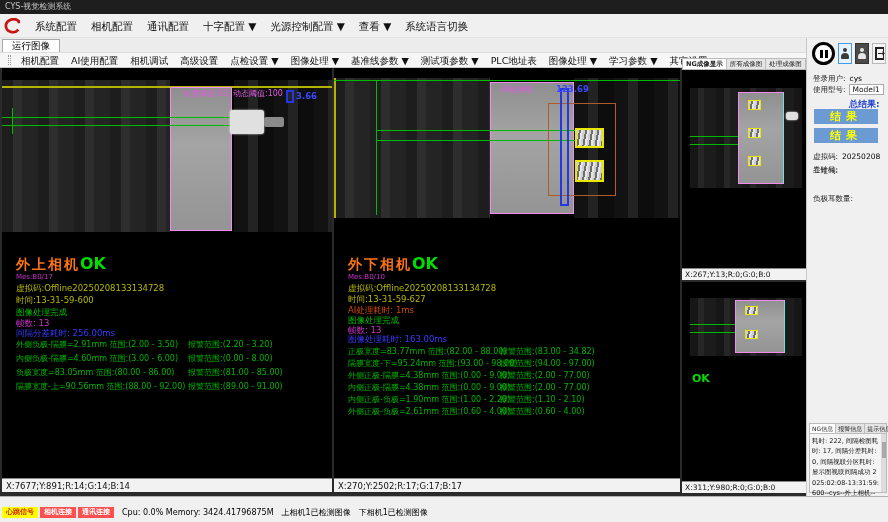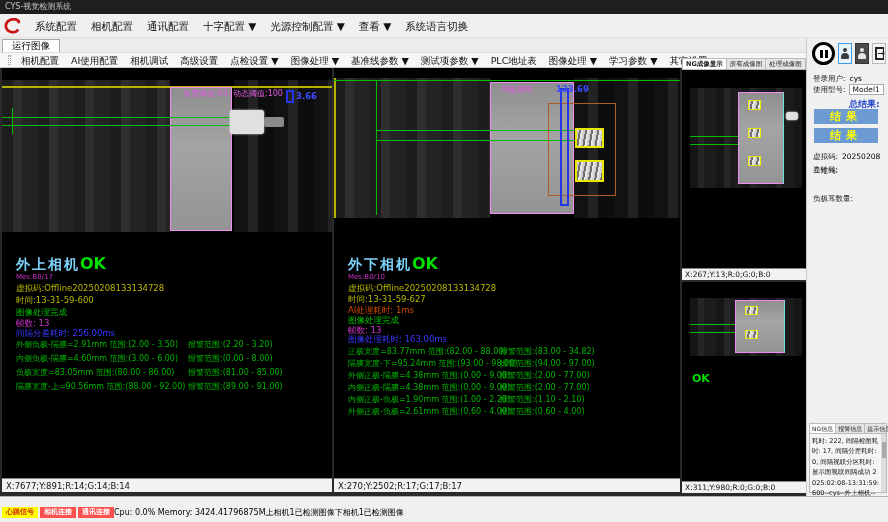--- a/index.html
+++ b/index.html
@@ -38,21 +38,21 @@
   .thresh-label { position:absolute; font-size:8px; color:#e25ae2; white-space:nowrap;margin-left:7px; }
   .blue-num { position:absolute; font-size:8.5px; color:#3a4aff; font-weight:bold; white-space:nowrap; }
   .blue-box { position:absolute; border:2px solid #2535e8; }
   .brown-box { position:absolute; border:1px solid #b05a2a; }
   .ybox { position:absolute; border:2px solid #e8e800; background:repeating-linear-gradient(100deg,#cfcfcf 0 2px,#6e6e6e 2px 4px,#e6e6e6 4px 6px); }
   .connector { position:absolute; background:#e0e0e0; border-radius:3px; box-shadow:0 0 2px #fff; }
   .connector-tip { position:absolute; background:#8a8a8a; border-radius:2px; }
 
   
   .cam-line { position:absolute; left:14px; white-space:nowrap; }
-  .cam-name { font-size:14px; font-weight:bold; color:#7dd3fc; letter-spacing:2px; }
+  .cam-name { font-size:14px; font-weight:bold; color:#f97316; letter-spacing:2px; }
   .ok-text { font-size:16px; font-weight:bold; color:#00dd00; }
   .t-mes { position:absolute; left:14px; font-size:7px; color:#cc33cc; }
   .t-yellow { position:absolute; left:14px; font-size:8.5px; color:#b9b900; white-space:nowrap; }
   .t-green { position:absolute; left:14px; font-size:8.5px; color:#00c000; }
   .t-magenta { position:absolute; left:14px; font-size:8.5px; color:#cc33cc; }
   .t-blue { position:absolute; left:14px; font-size:8.5px; color:#3a3aff; }
   .t-red { position:absolute; left:14px; font-size:8.5px; color:#d24a00; }
   .meas-block { position:absolute; left:14px; right:4px; }
   .meas-row { position:relative; height:14px; font-size:8px; color:#00b400; white-space:nowrap; }
   .meas-row .alarm { position:absolute; top:0; }
@@ -97,21 +97,21 @@
   .log-tabs { display:flex; background:#e4e4e4; border-bottom:1px solid #bbb; }
   .log-tab { font-size:6px; line-height:9px; padding:0 2px; border-right:1px solid #bbb; color:#222; white-space:nowrap; }
   .log-tab.sel { background:#fff; }
   .log-text { padding:2px 6px 2px 2px; font-size:6.5px; line-height:1.6; color:#111; word-break:break-all; }
   .log-scroll { position:absolute; right:0; top:10px; bottom:0; width:5px; background:#ddd; }
   .log-thumb { position:absolute; left:0.5px; top:8px; width:4px; height:16px; background:#a9a9a9; }
 
   
   .statusbar { position:absolute; left:0; top:496px; width:888px; height:32px; background:#f0f0f0; border-top:1px solid #b0b0b0; display:flex; align-items:center; font-size:8px; color:#000; }
   .badge { font-size:7px; line-height:9px; padding:1px 4px; margin-left:2px; font-weight:bold; }
-  .sb-text { white-space:nowrap; }
+  .sb-text { margin-left:8px; white-space:nowrap; }
 </style>
 </head>
 <body>
 
 <div class="app">
 
   <div class="titlebar">
     <span>CYS-视觉检测系统</span>
   </div>
 

